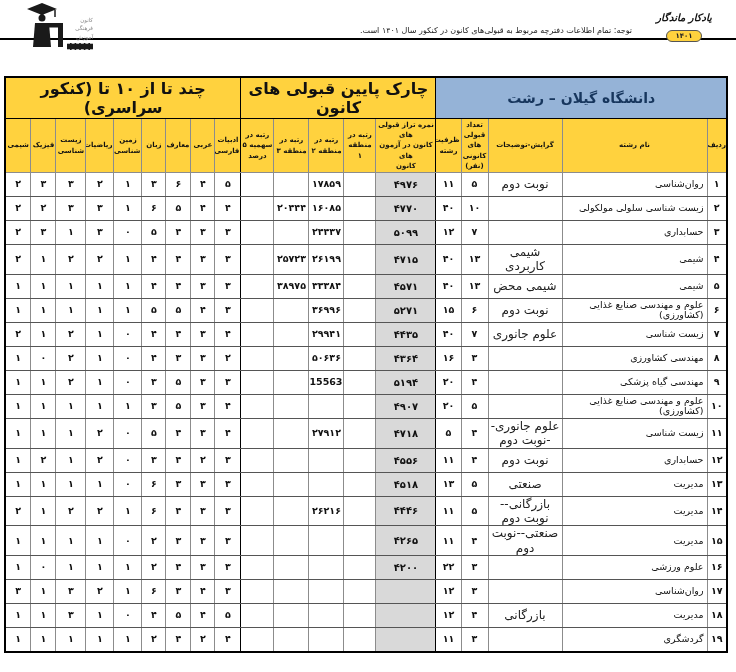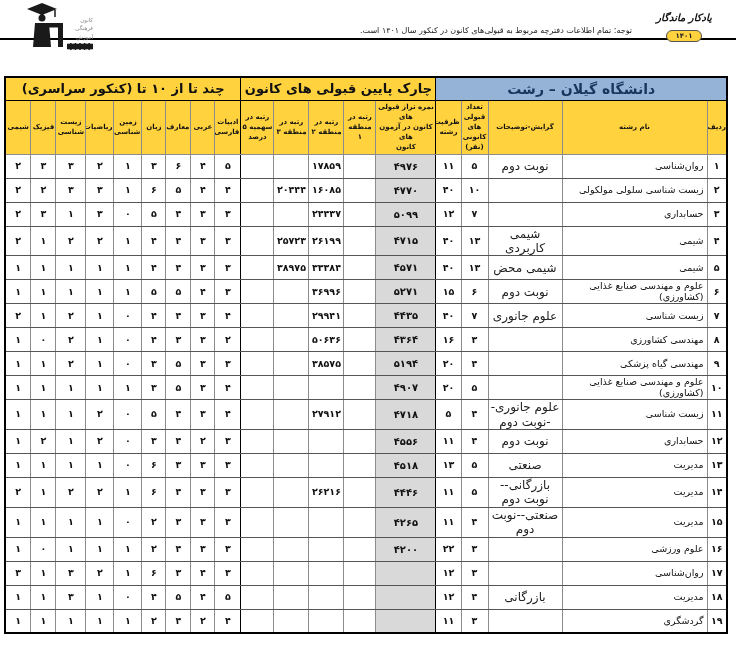--- a/index.html
+++ b/index.html
@@ -27,21 +27,21 @@
   .logo-lines{margin-top:14px;text-align:right;direction:rtl;}
   .logo-line{font-size:5.5px;color:#8a8a8a;line-height:1.5;}
   .logo-bar{margin-top:2px;width:26px;height:7px;background:#1a1a1a;
     border-top:1px dashed #bbb;border-bottom:1px dashed #bbb;}
   
   table{border-collapse:collapse;table-layout:fixed;width:720px;margin:36px 8px 0 8px;
     border:2px solid #000;}
   th,td{border:1px solid #8c8c8c;overflow:hidden;}
   th.group{height:23px;font-weight:bold;border:1.5px solid #000;}
   th.g0{background:var(--group-university-bg);color:var(--group-university-text);font-size:14px;margin-top:12px;}
-  th.g1,th.g2{background:var(--header-yellow);color:#111;font-size:13px;}
+  th.g1,th.g2{background:var(--header-yellow);color:#111;font-size:16px;}
   th.colhead{background:var(--header-yellow);color:#111;font-size:7px;font-weight:bold;
     height:54px;white-space:pre-line;line-height:1.45;vertical-align:middle;text-align:center;
     border-top:1.5px solid #000;padding:0 1px;}
   td.cell{height:24px;font-size:9.5px;text-align:center;vertical-align:middle;
     font-weight:bold;color:#111;padding:0 1px;line-height:1.1;border-bottom:1px solid #555;}
   td.col-major{text-align:right;font-weight:normal;font-size:9.5px;padding-right:3px;}
   td.col-detail{font-weight:normal;font-size:12px;color:#222;line-height:1.2;}
   td.col-score{background:var(--score-col-bg);font-size:10px;}
   .b-left{border-left:1.5px solid #000;}
   
@@ -314,21 +314,21 @@
         <td class="cell col-chemistry">۱</td>
       </tr>
       <tr>
         <td class="cell col-row">۹</td>
         <td class="cell col-major">مهندسی گیاه پزشکی</td>
         <td class="cell col-detail"></td>
         <td class="cell col-admitted">۴</td>
         <td class="cell col-capacity b-left">۲۰</td>
         <td class="cell col-score">۵۱۹۴</td>
         <td class="cell col-rank1"></td>
-        <td class="cell col-rank2">۳۸۵۷۵</td>
+        <td class="cell col-rank2">15563</td>
         <td class="cell col-rank3"></td>
         <td class="cell col-rank5 b-left"></td>
         <td class="cell col-lit">۳</td>
         <td class="cell col-arabic">۳</td>
         <td class="cell col-religion">۵</td>
         <td class="cell col-language">۳</td>
         <td class="cell col-geology">۰</td>
         <td class="cell col-math">۱</td>
         <td class="cell col-biology">۲</td>
         <td class="cell col-physics">۱</td>

